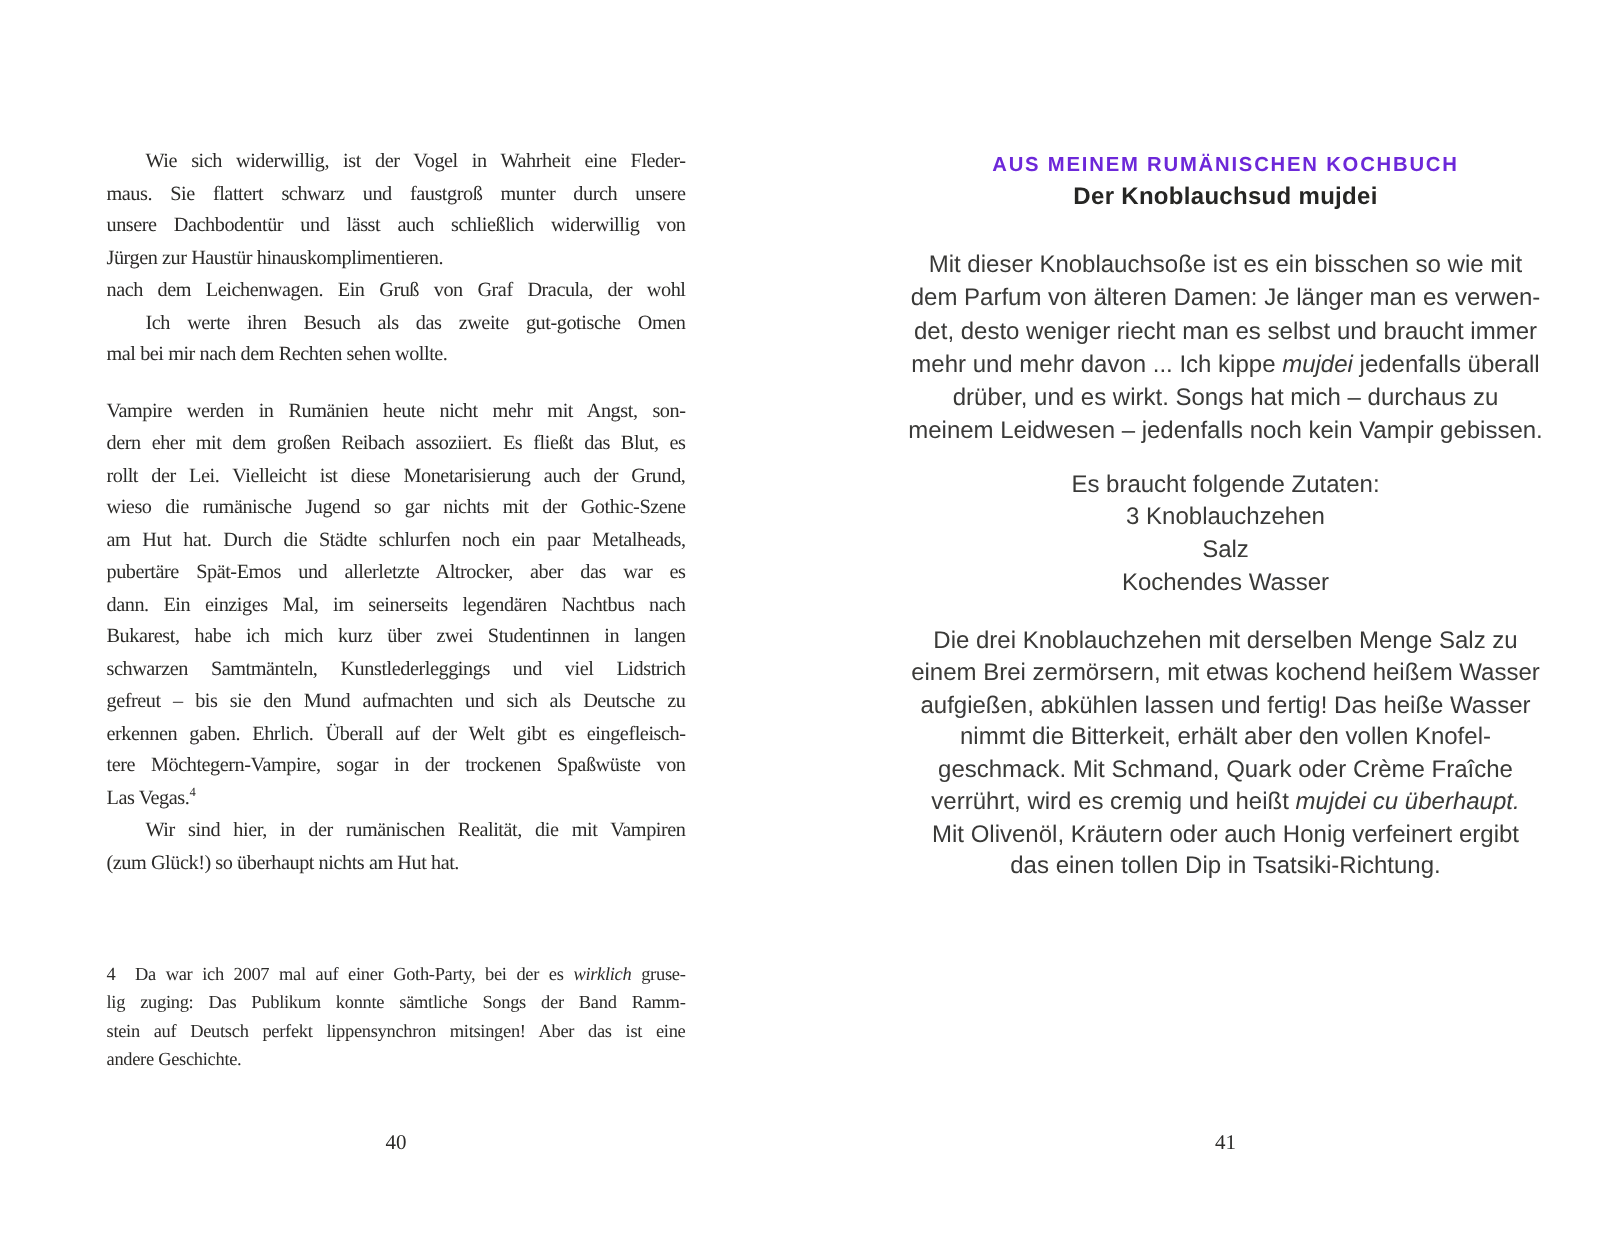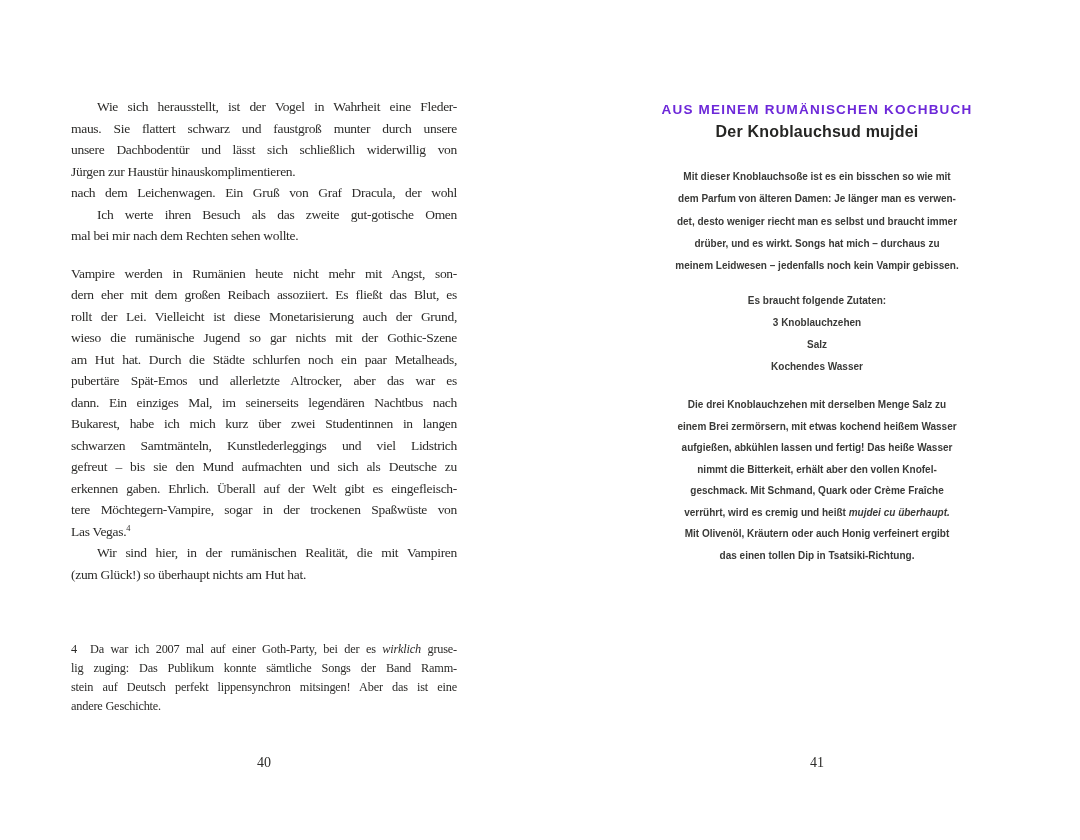--- a/index.html
+++ b/index.html
@@ -52,21 +52,21 @@
     text-align: center;
   }
   .kicker {
     font-size: 13.5px; font-weight: bold; letter-spacing: 1.2px;
     line-height: 20px; color: #6d28d9;
   }
   .rtitle {
     font-size: 16px; font-weight: bold; letter-spacing: 0.2px;
     line-height: 24px; color: #262624;
   }
-  .rblock { font-size: 10px; font-weight: bold; }
+  .rblock { font-size: 16px; }
   .rblock .tline { text-align: center; text-align-last: center; }
   .intro       { margin-top: 22px;   line-height: 22.3px; }
   .ingredients { margin-top: 13px;   line-height: 21.7px; }
   .method      { margin-top: 17px;   line-height: 21.5px; }
 
   
   .pagenum {
     position: absolute; top: 755px;
     font-family: "Liberation Serif", serif;
     font-size: 14px; color: var(--text-serif);
@@ -76,23 +76,23 @@
   .pn-right { left: 65px; width: 424px; }
 </style>
 </head>
 <body>
 
 <div class="spread">
 
   <section class="page page-left">
     <div class="left-text">
       <div class="para">
-          <div class="tline indent"><span>Wie sich herausstellt, ist der Vogel in Wahrheit eine Fleder-</span></div>
+          <div class="tline indent"><span>Wie sich widerwillig, ist der Vogel in Wahrheit eine Fleder-</span></div>
           <div class="tline"><span>maus. Sie flattert schwarz und faustgroß munter durch unsere</span></div>
-          <div class="tline"><span>unsere Dachbodentür und lässt sich schließlich widerwillig von</span></div>
+          <div class="tline"><span>unsere Dachbodentür und lässt auch schließlich widerwillig von</span></div>
           <div class="tline pend"><span>Jürgen zur Haustür hinauskomplimentieren.</span></div>
         </div>
       <div class="para">
           <div class="tline"><span>nach dem Leichenwagen. Ein Gruß von Graf Dracula, der wohl</span></div>
           <div class="tline indent"><span>Ich werte ihren Besuch als das zweite gut-gotische Omen</span></div>
           <div class="tline pend"><span>mal bei mir nach dem Rechten sehen wollte.</span></div>
         </div>
       <div class="para spaced">
           <div class="tline"><span>Vampire werden in Rumänien heute nicht mehr mit Angst, son-</span></div>
           <div class="tline"><span>dern eher mit dem großen Reibach assoziiert. Es fließt das Blut, es</span></div>
@@ -123,20 +123,21 @@
   </section>
 
   <section class="page page-right">
     <div class="right-col">
       <h2 class="kicker">AUS MEINEM RUMÄNISCHEN KOCHBUCH</h2>
       <h3 class="rtitle">Der Knoblauchsud mujdei</h3>
       <div class="rblock intro">
           <div class="tline"><span>Mit dieser Knoblauchsoße ist es ein bisschen so wie mit</span></div>
           <div class="tline"><span>dem Parfum von älteren Damen: Je länger man es verwen-</span></div>
           <div class="tline"><span>det, desto weniger riecht man es selbst und braucht immer</span></div>
+          <div class="tline"><span>mehr und mehr davon ... Ich kippe </span><em>mujdei</em><span> jedenfalls überall</span></div>
           <div class="tline"><span>drüber, und es wirkt. Songs hat mich – durchaus zu</span></div>
           <div class="tline"><span>meinem Leidwesen – jedenfalls noch kein Vampir gebissen.</span></div>
         </div>
       <div class="rblock ingredients">
           <div class="tline"><span>Es braucht folgende Zutaten:</span></div>
           <div class="tline"><span>3 Knoblauchzehen</span></div>
           <div class="tline"><span>Salz</span></div>
           <div class="tline"><span>Kochendes Wasser</span></div>
         </div>
       <div class="rblock method">

